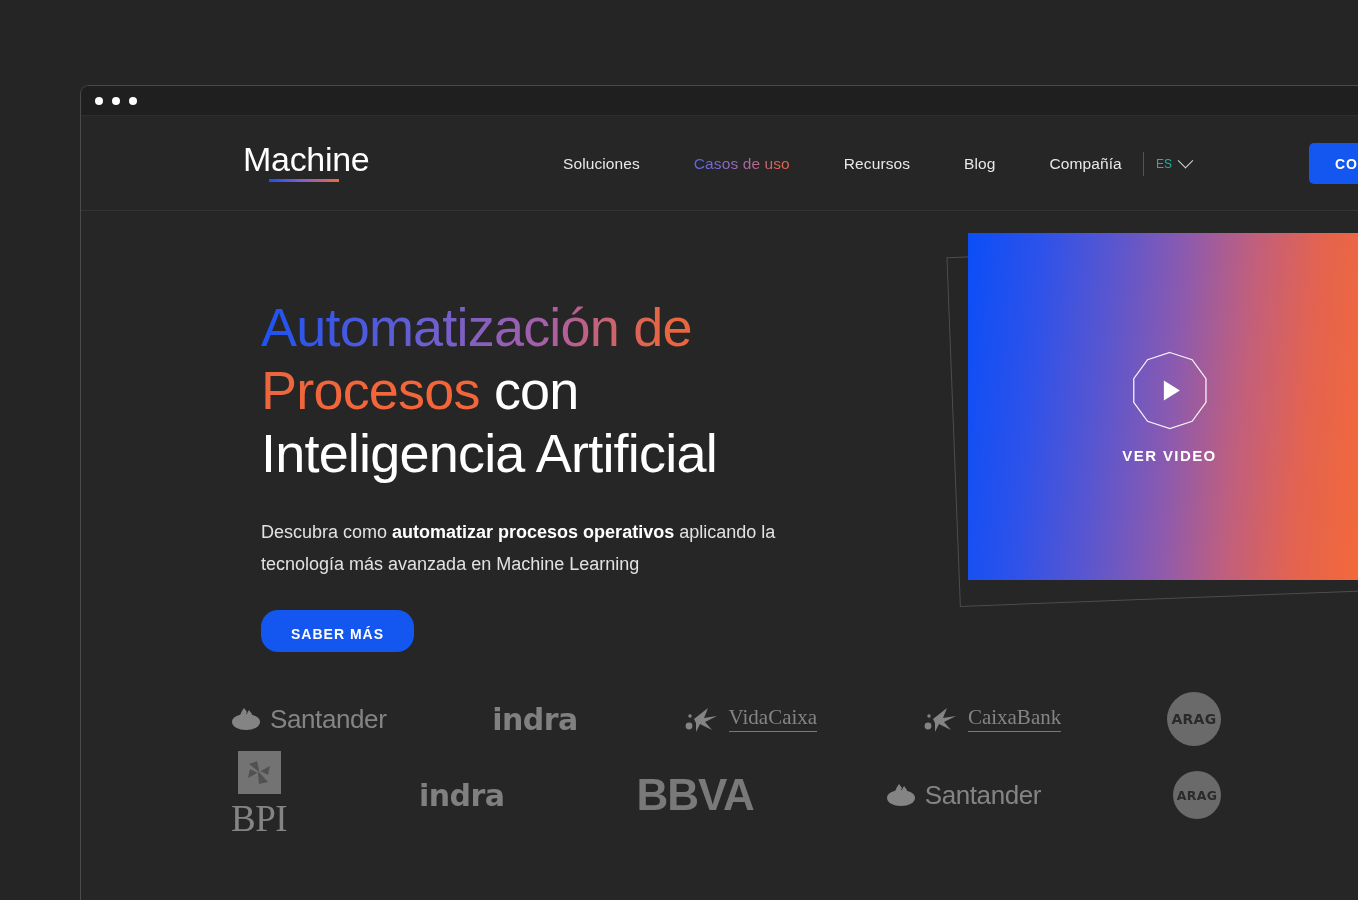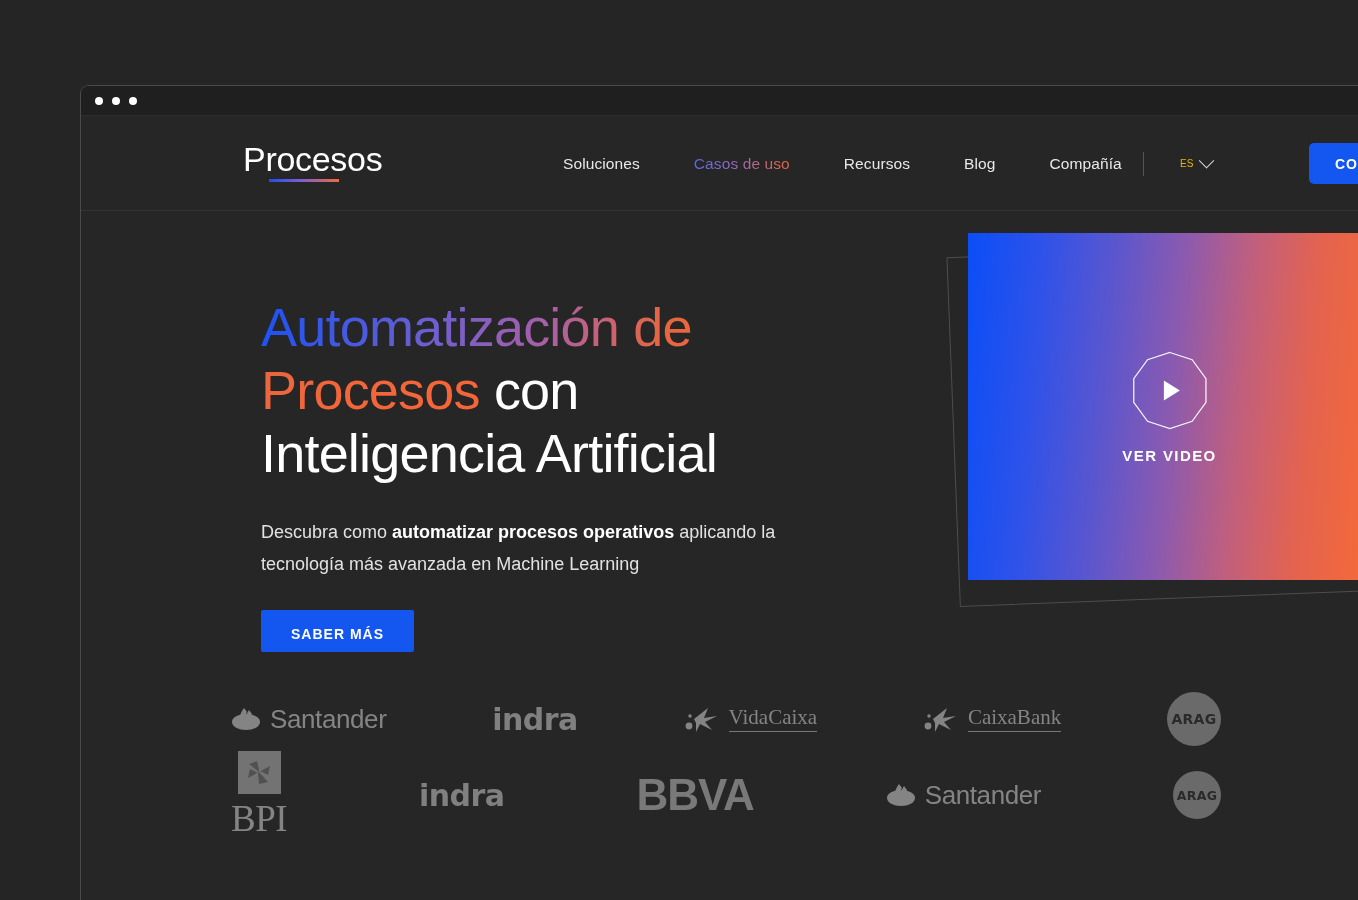--- a/index.html
+++ b/index.html
@@ -123,23 +123,22 @@
     position: absolute;
     left: 1075px;
     top: 0;
     height: 95px;
     display: flex;
     align-items: center;
     gap: 8px;
     cursor: pointer;
   }
   .lang-label {
-    font-size: 10px;
-    color: #eab308;
-    margin-left: 24px;
+    font-size: 12px;
+    color: #14b8a6;
   }
   .chev {
     width: 11px; height: 11px;
     border-right: 1.6px solid #d8d8d8;
     border-bottom: 1.6px solid #d8d8d8;
     transform: rotate(45deg) translate(-2px, -2px);
   }
 
   .cta-button {
     position: absolute;
@@ -196,21 +195,21 @@
     font-weight: 400;
   }
   .subhead b { font-weight: 700; color: #ffffff; }
 
   .saber-btn {
     margin-top: 30px;
     display: inline-block;
     background: #1456f0;
     color: #ffffff;
     border: none;
-    border-radius: 2px;
+    border-radius: 17px;
     height: 42px;
     padding: 16px 30px;
     font-size: 14px;
     font-weight: 600;
     letter-spacing: 1px;
     cursor: pointer;
     font-family: "Liberation Sans", sans-serif;
   }
 
   
@@ -380,21 +379,21 @@
     <span class="dot"></span>
     <span class="dot"></span>
     <span class="dot"></span>
   </div>
 
   <div class="viewport">
 
     <div class="navbar">
 
       <div class="logo-wrap">
-        <div class="logo-text">Procesos</div>
+        <div class="logo-text">Machine</div>
         <div class="logo-underline"></div>
       </div>
 
       <nav class="nav-links">
         <span class="nav-item">Soluciones</span>
         <span class="nav-item gradient">Casos de uso</span>
         <span class="nav-item">Recursos</span>
         <span class="nav-item">Blog</span>
         <span class="nav-item">Compañía</span>
       </nav>

